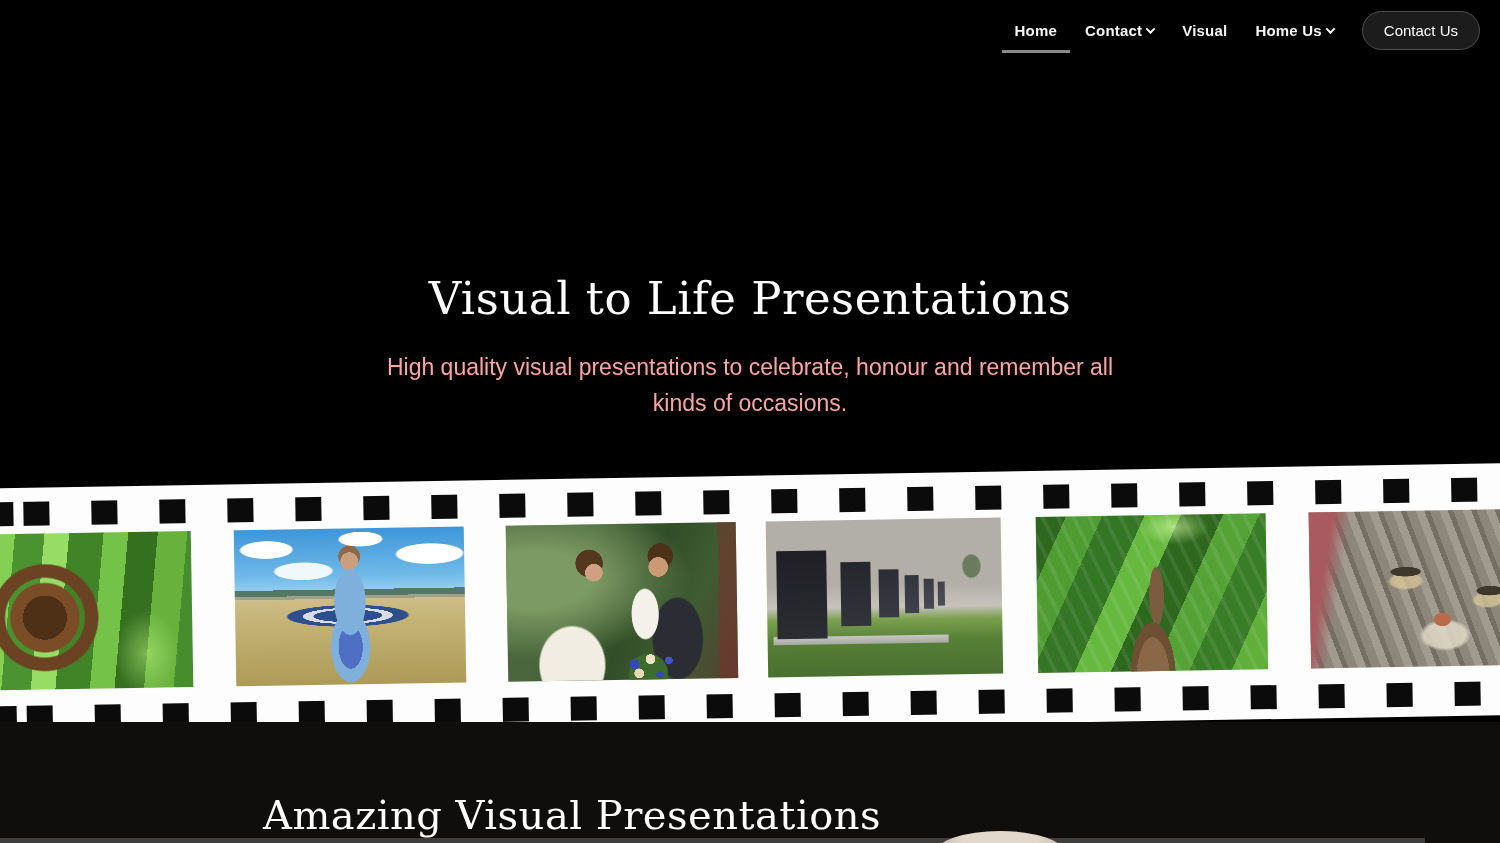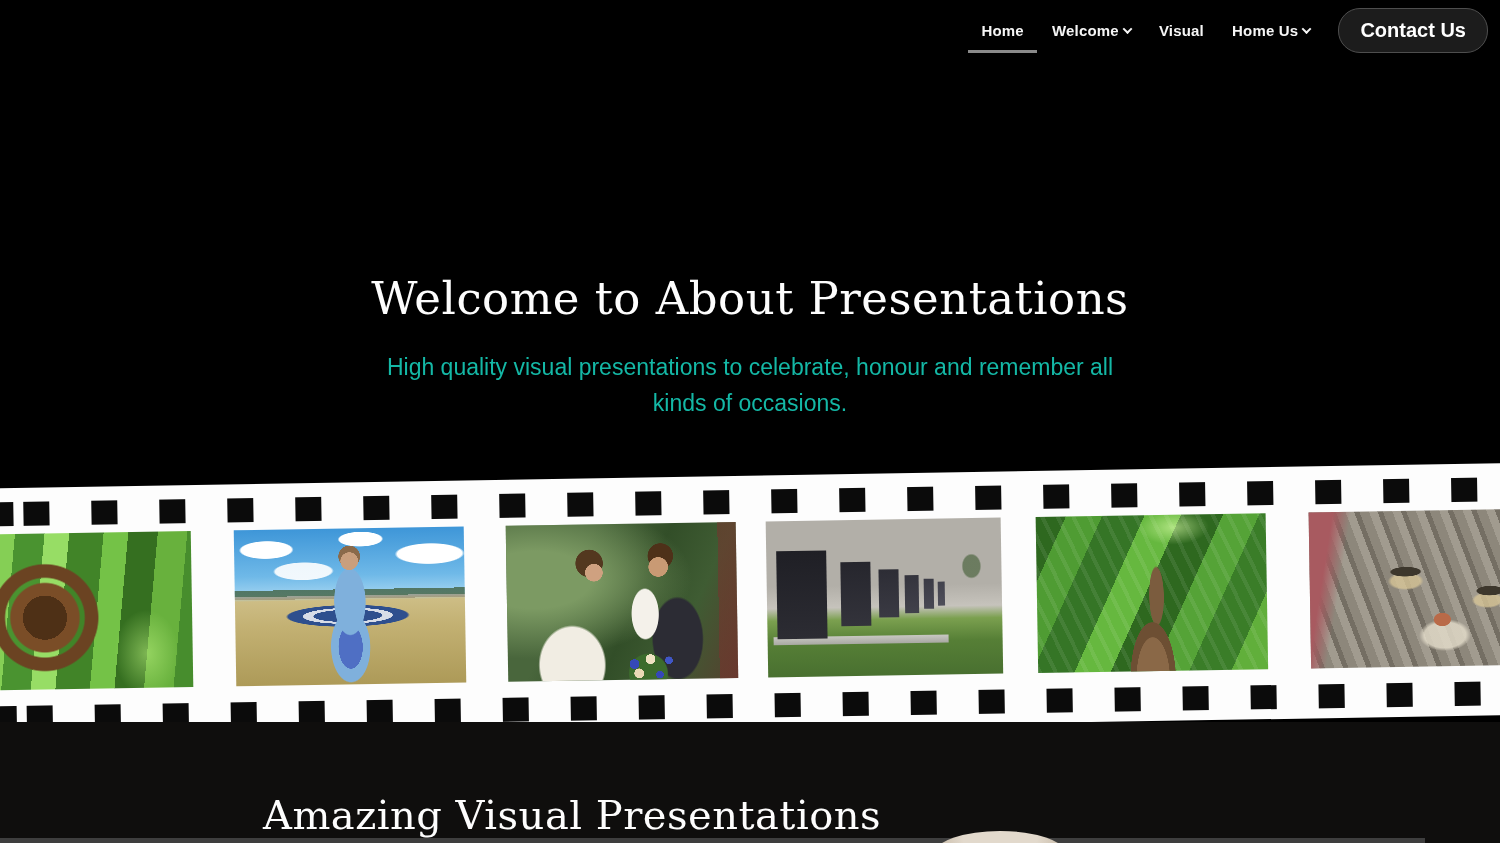--- a/index.html
+++ b/index.html
@@ -4,52 +4,52 @@
 <style>
   * { margin:0; padding:0; box-sizing:border-box; }
   html,body { background:#000; }
   .page {
     position:relative; width:1500px; height:843px; overflow:hidden;
     background:#000; font-family:"Liberation Sans", sans-serif;
   }
 
   
   .topnav {
-    position:absolute; top:0; right:0; height:60px; z-index:10;
+    position:absolute; top:0; right:8px; height:60px; z-index:10;
     display:flex; align-items:center; gap:28px; padding-right:12px;
   }
   .nav-item {
     position:relative; color:#f5f5f5; font-size:15px; font-weight:bold;
     letter-spacing:.2px; cursor:pointer; display:flex; align-items:center;
   }
   .nav-underline {
     position:absolute; left:-13px; right:-13px; bottom:-14px; height:3px;
     background:#8a8a8a;
   }
   .chev {
     display:inline-block; width:7px; height:7px; margin-left:5px;
     border-right:2px solid #f5f5f5; border-bottom:2px solid #f5f5f5;
     transform:rotate(45deg) translate(-1px,-1px);
   }
   .contact-btn {
-    color:#fff; font-size:20px; font-weight:bold; background:#1c1c1c;
+    color:#fff; font-size:15px; font-weight:normal; background:#1c1c1c;
     border:1.5px solid #4e4e4e; border-radius:22px; padding:10px 21px;
     cursor:pointer; font-family:"Liberation Sans", sans-serif;
   }
 
   
   .hero { position:absolute; inset:0; z-index:1; }
   .hero-title {
     position:absolute; top:272px; left:0; width:100%; text-align:center;
     color:#fdfdfd; font-family:"DejaVu Serif", serif; font-weight:normal;
     font-size:45px; letter-spacing:.5px;
   }
   .hero-sub {
     position:absolute; top:350px; left:50%; transform:translateX(-50%);
-    width:780px; text-align:center; color:#14b8a6; font-size:23px;
+    width:780px; text-align:center; color:#fca5a5; font-size:23px;
     line-height:1.55; font-family:"Liberation Sans", sans-serif;
   }
 
   
   .filmstrip {
     position:absolute; left:-50px; top:489px; width:1600px; height:252px;
     background:#fdfdfd; transform:rotate(-0.95deg); transform-origin:0 0;
     z-index:2; box-shadow:0 0 8px rgba(0,0,0,.6);
   }
   .holes {
@@ -157,35 +157,35 @@
 <body>
 
 <div class="page">
 
   <nav class="topnav">
     <div class="nav-item">
       <span>Home</span>
       <div class="nav-underline"></div>
     </div>
     <div class="nav-item">
-      <span>Welcome</span>
+      <span>Contact</span>
       <span class="chev"></span>
     </div>
     <div class="nav-item">
       <span>Visual</span>
     </div>
     <div class="nav-item">
       <span>Home Us</span>
       <span class="chev"></span>
     </div>
     <button class="contact-btn">Contact Us</button>
   </nav>
 
   <section class="hero">
-    <h1 class="hero-title">Welcome to About Presentations</h1>
+    <h1 class="hero-title">Visual to Life Presentations</h1>
     <p class="hero-sub">High quality visual presentations to celebrate, honour and remember all kinds of occasions.</p>
   </section>
 
   <div class="filmstrip">
     <div class="holes top"></div>
     <div class="photo photo-fern" aria-label="fern koru frond unfurling among green foliage"></div>
     <div class="photo photo-boy" aria-label="child in blue holding model airplane in golden field"></div>
     <div class="photo photo-wedding" aria-label="bride and groom portrait with blue and cream bouquet"></div>
     <div class="photo photo-cemetery" aria-label="row of black granite headstones in misty cemetery"></div>
     <div class="photo photo-forest" aria-label="fern-lined walking track through lush forest"></div>

